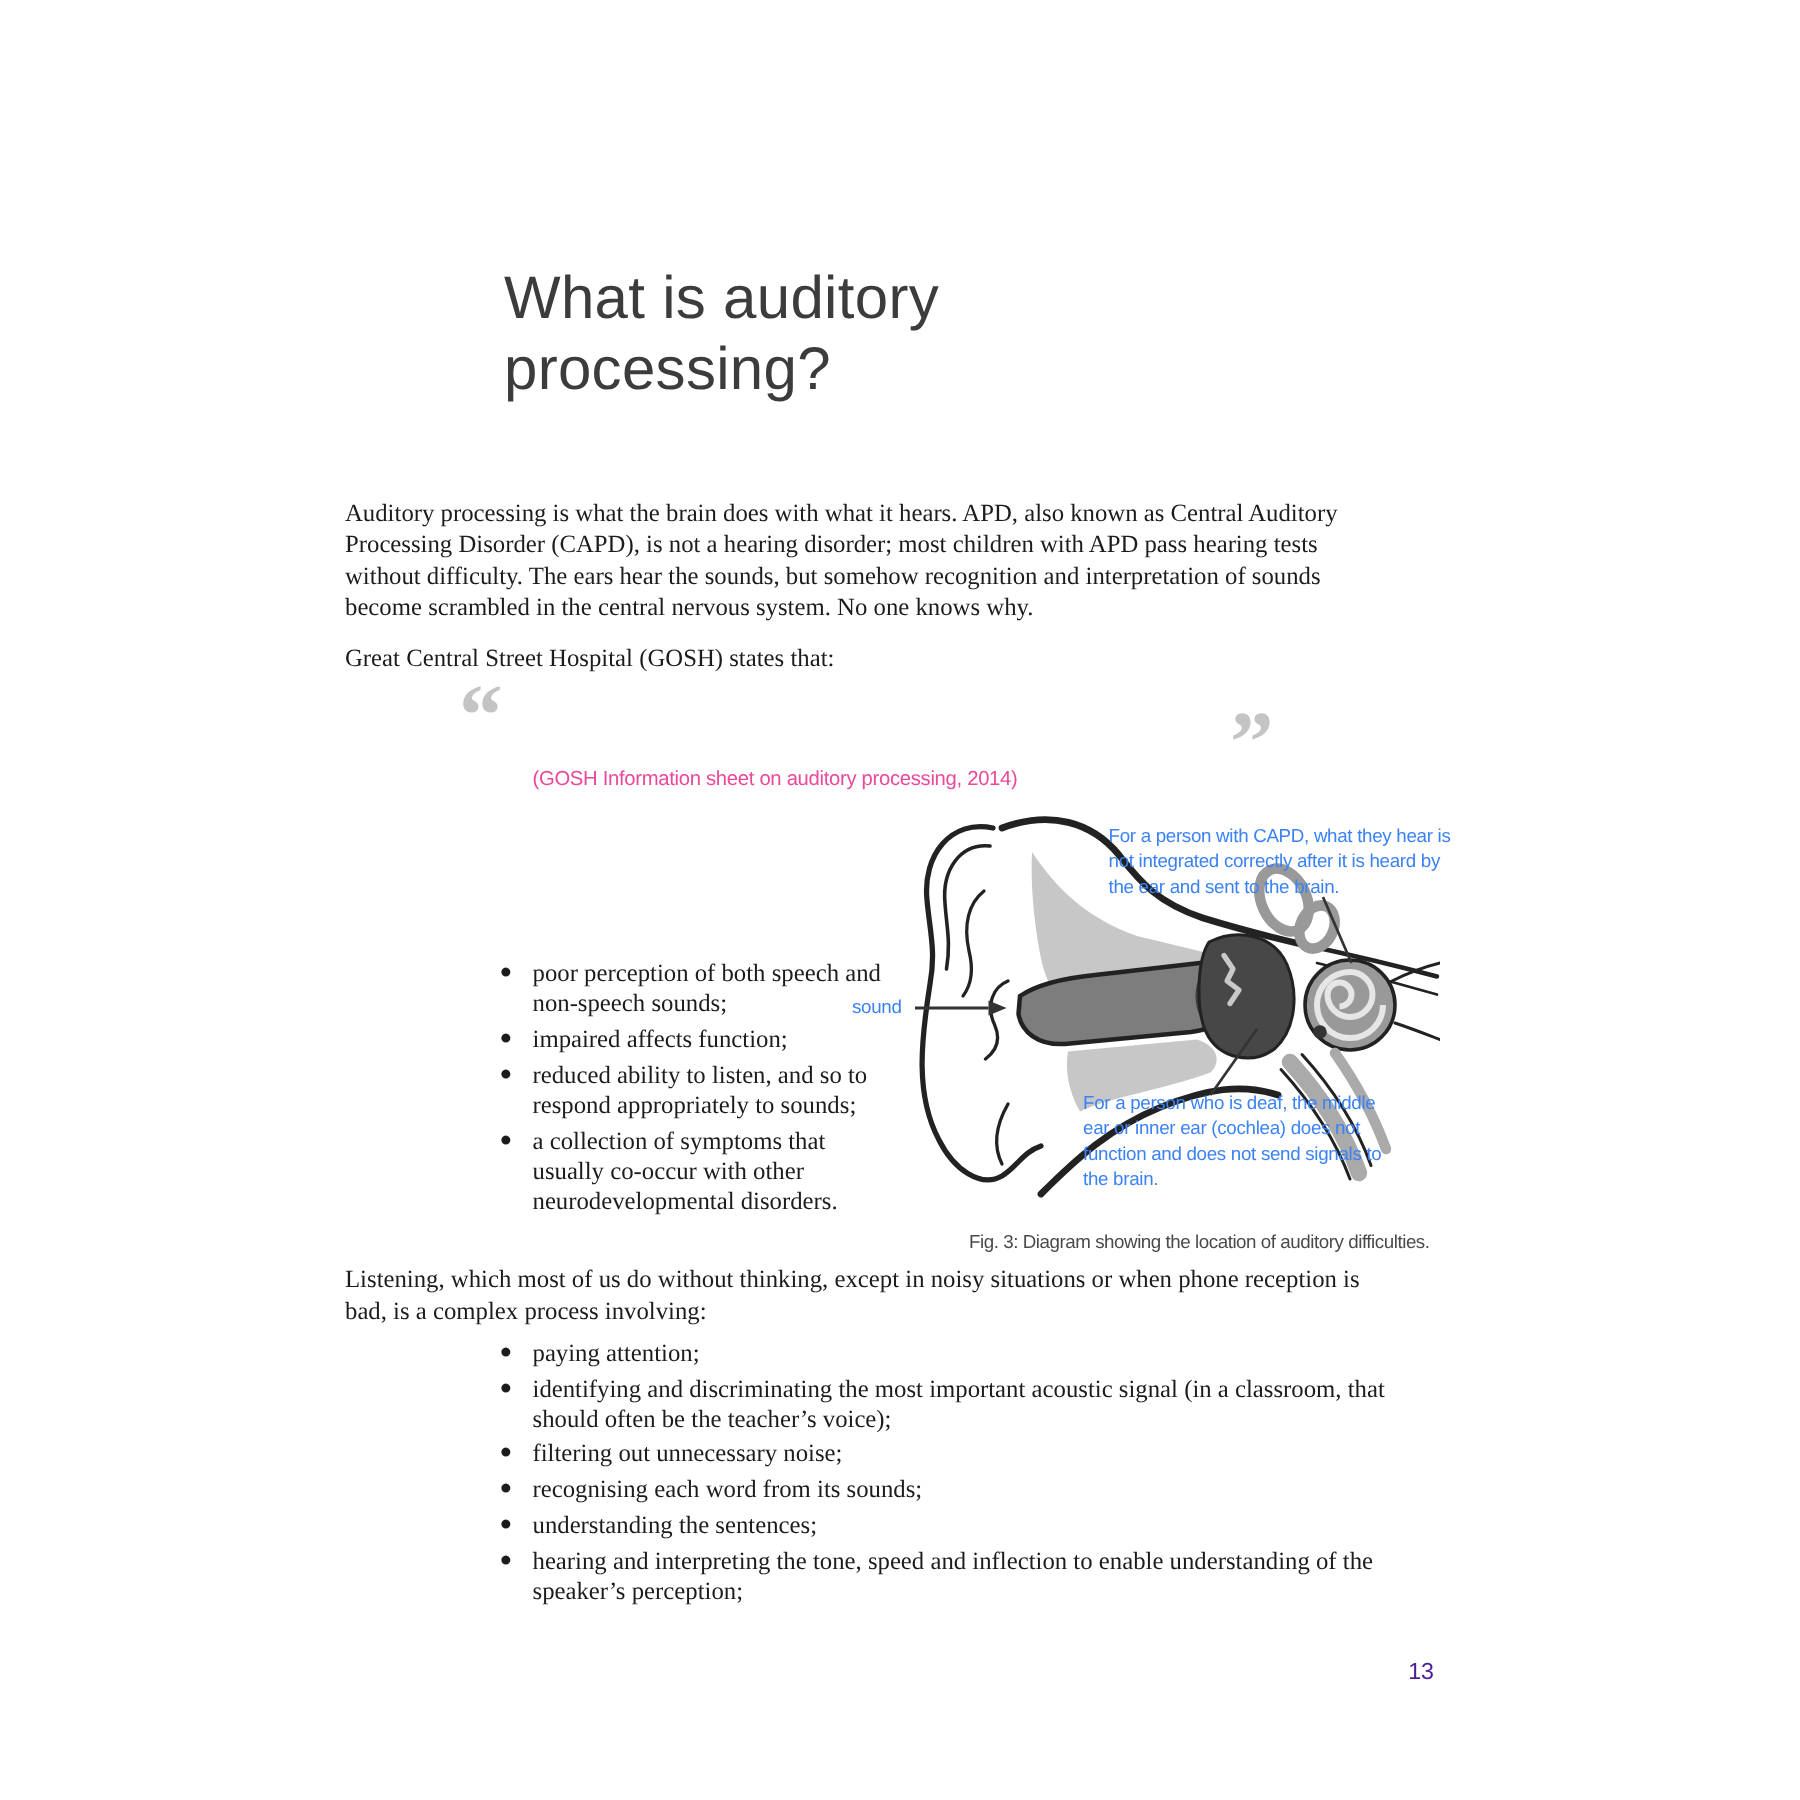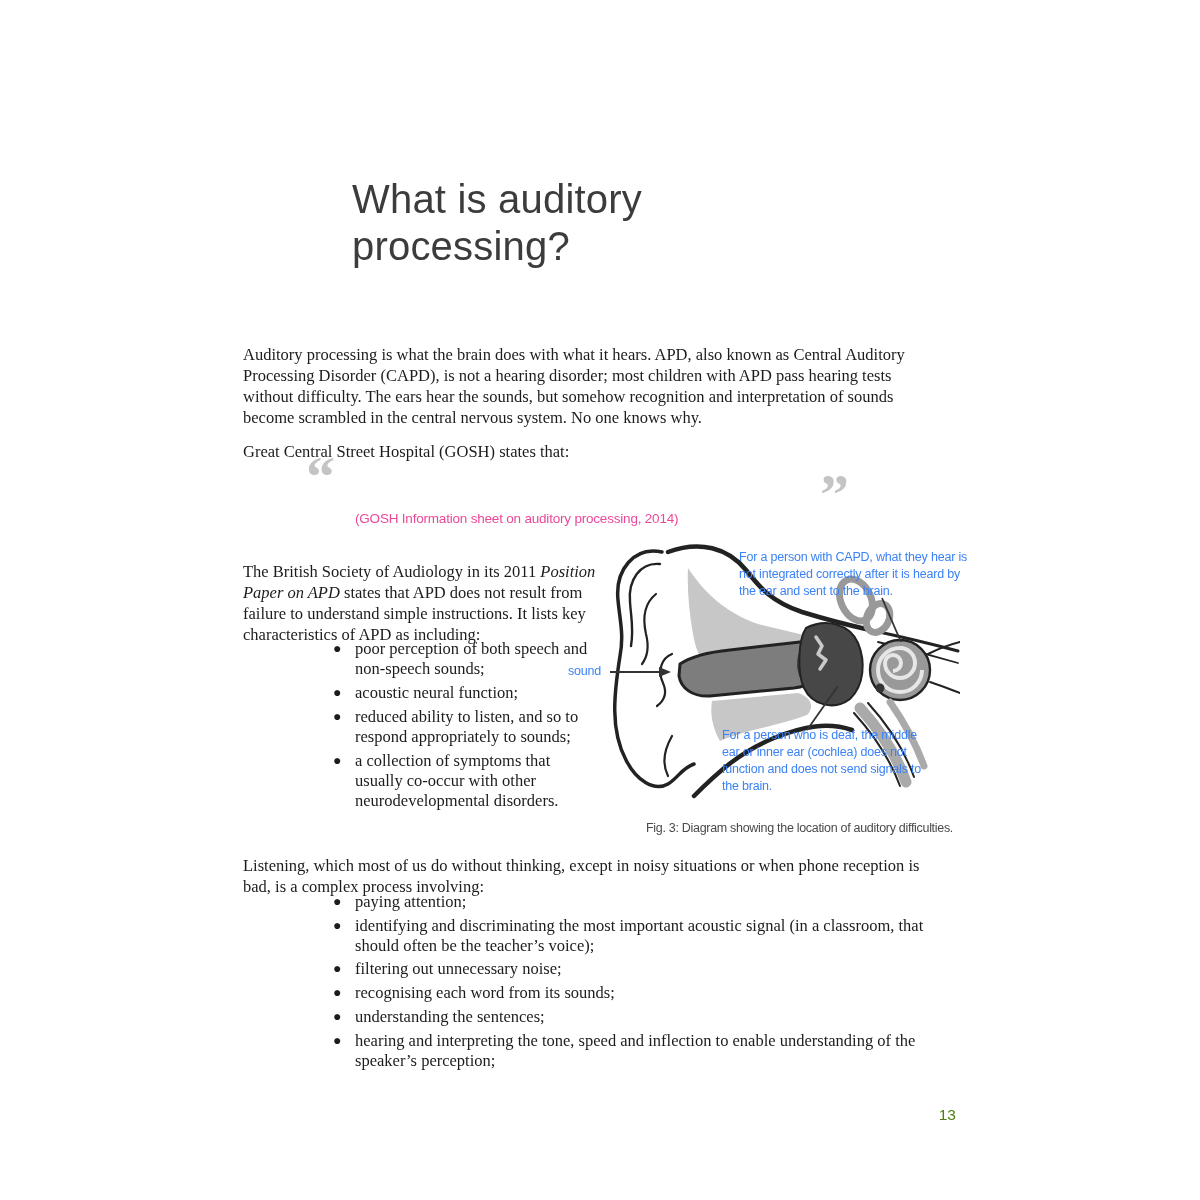--- a/index.html
+++ b/index.html
@@ -9,33 +9,33 @@
     width: 1200px;
     height: 1200px;
     background: #ffffff;
     overflow: hidden;
     font-family: "Liberation Serif", serif;
     color: #1c1c1c;
   }
   .abs { position: absolute; }
 
   .title {
-    left: 352px; top: 176px; width: 345px;
+    left: 336px; top: 176px; width: 345px;
     margin: 0;
     font-family: "Liberation Sans", sans-serif;
     font-weight: 400;
     font-size: 40px;
     line-height: 47px;
     color: #3c3c3c;
     letter-spacing: 0.2px;
   }
   .body-par {
     font-size: 16.5px;
     line-height: 21px;
-    margin: 13px;
+    margin: 0;
   }
   .intro-1 { left: 230px; top: 331px; width: 697px; }
   .intro-2 { left: 230px; top: 428px; width: 697px; }
 
   .quote-mark {
     font-family: "Liberation Serif", serif;
     font-weight: 700;
     font-size: 58px;
     line-height: 1;
     color: #c4c4c4;
@@ -99,51 +99,50 @@
     white-space: nowrap;
   }
 
   .listening-par { left: 230px; top: 842px; width: 700px; }
 
   .page-number {
     left: 900px; top: 1106px; width: 56px;
     margin: 0;
     font-family: "Liberation Sans", sans-serif;
     font-size: 15.5px;
-    color: #4d7c0f;
+    color: #4c1d95;
     text-align: right;
   }
 
   .ear-svg { left: 560px; top: 538px; }
 </style>
 </head>
 <body>
 
 <div class="page">
 
   <h1 class="abs title">What is auditory processing?</h1>
 
   <p class="abs body-par intro-1">Auditory processing is what the brain does with what it hears. APD, also known as Central Auditory Processing Disorder (CAPD), is not a hearing disorder; most children with APD pass hearing tests without difficulty. The ears hear the sounds, but somehow recognition and interpretation of sounds become scrambled in the central nervous system. No one knows why.</p>
   <p class="abs body-par intro-2">Great Central Street Hospital (GOSH) states that:</p>
 
   <div class="abs quote-mark quote-open">“</div>
   <div class="abs quote-mark quote-close">”</div>
   <p class="abs quote-attr">(GOSH Information sheet on auditory processing, 2014)</p>
 
-  <p class="abs body-par bsa-par"><span>The British Society of Audiology in its 2011 </span><span class="ital">Position Paper on APD</span><span> states that APD does not result from failure to understand simple instructions. It lists key characteristics of APD as including:</span></p>
 
   <ul class="abs blist list-1">
 
   <li>
         <span class="dot">●</span>
         <span>poor perception of both speech and non-speech sounds;</span>
       </li>
       <li>
         <span class="dot">●</span>
-        <span>acoustic neural function;</span>
+        <span>impaired affects function;</span>
       </li>
       <li>
         <span class="dot">●</span>
         <span>reduced ability to listen, and so to respond appropriately to sounds;</span>
       </li>
       <li>
         <span class="dot">●</span>
         <span>a collection of symptoms that usually co-occur with other neurodevelopmental disorders.</span>
       </li>
     </ul>

